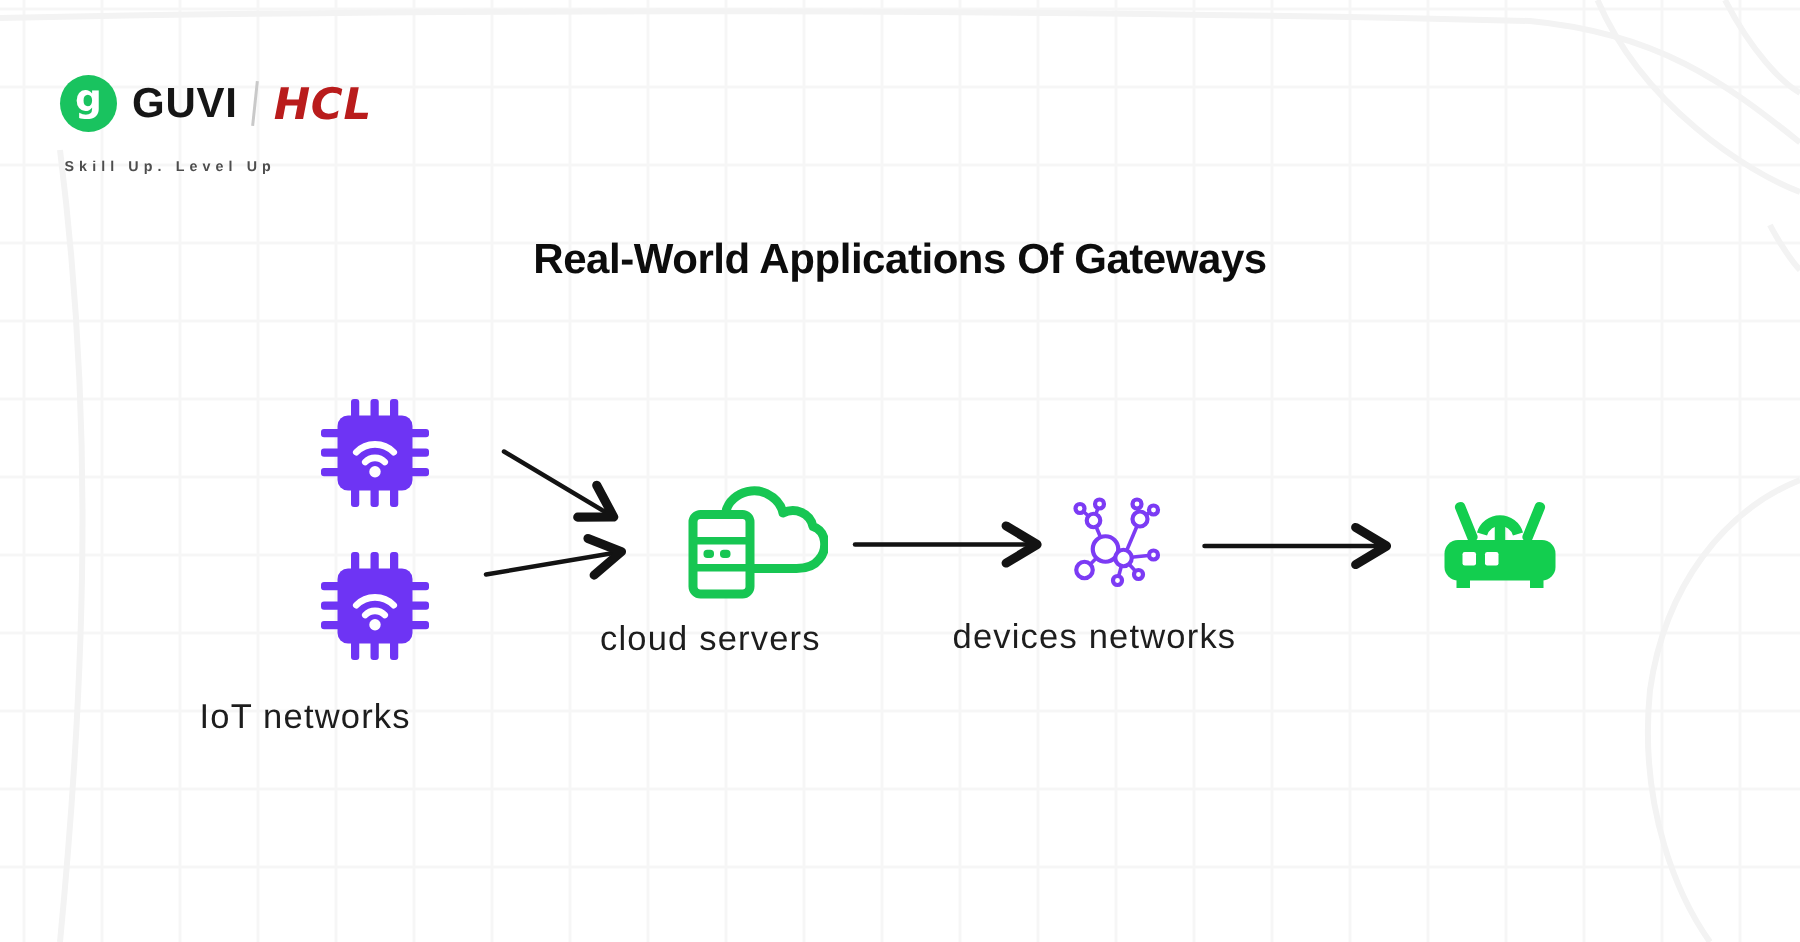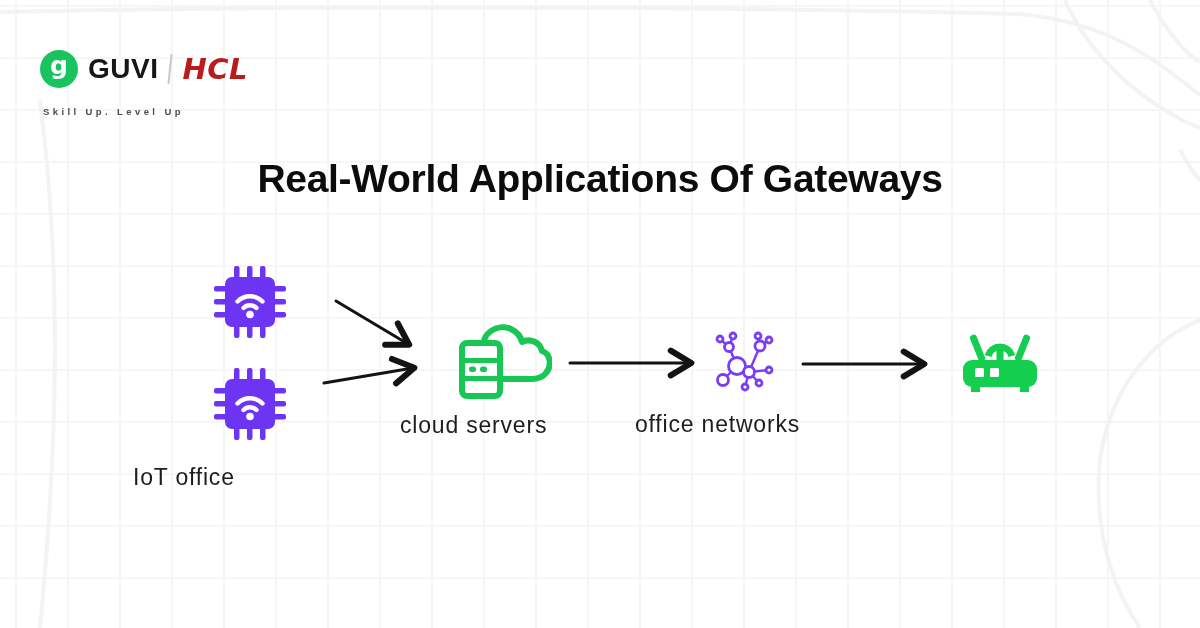--- a/index.html
+++ b/index.html
@@ -35,21 +35,21 @@
     font-family:"DejaVu Sans", sans-serif;
   }
   .logo-tagline {
     position:absolute; left:43px; top:106px;
     font-size:9.5px; letter-spacing:3.4px; color:#4d4d4d; font-weight:600;
   }
 
   
   .title {
     position:absolute; top:157px; left:0; width:100%;
-    text-align:center; font-size:39px; font-weight:bold; color:#0c0c0c;
+    text-align:center; font-size:28px; font-weight:bold; color:#0c0c0c;
     letter-spacing:-0.3px;
   }
 
   
   .node-icon { position:absolute; }
   .chip-1 { left:213px; top:265px; }
   .chip-2 { left:213px; top:367px; }
   .cloud  { left:454px; top:320px; }
   .network{ left:712px; top:331px; }
   .router { left:961px; top:331px; }
@@ -196,15 +196,15 @@
     <rect x="35.5" y="17" width="7" height="14"></rect>
     <rect x="2" y="29" width="74" height="27" rx="9"></rect>
     <rect x="10" y="55" width="9" height="6"></rect>
     <rect x="59" y="55" width="9" height="6"></rect>
   </g>
   <path d="M27,25 A12.5,12.5 0 0 1 51,25" fill="none" stroke="#13ce4f" stroke-width="7"></path>
   <rect x="14" y="37" width="9" height="9" rx="1.5" fill="#ffffff"></rect>
   <rect x="29" y="37" width="9" height="9" rx="1.5" fill="#ffffff"></rect>
 </svg>
 
-<div class="node-label label-iot">IoT office</div>
+<div class="node-label label-iot">IoT networks</div>
 <div class="node-label label-cloud">cloud servers</div>
-<div class="node-label label-office">office networks</div>
+<div class="node-label label-office">devices networks</div>
 
 </body></html>

